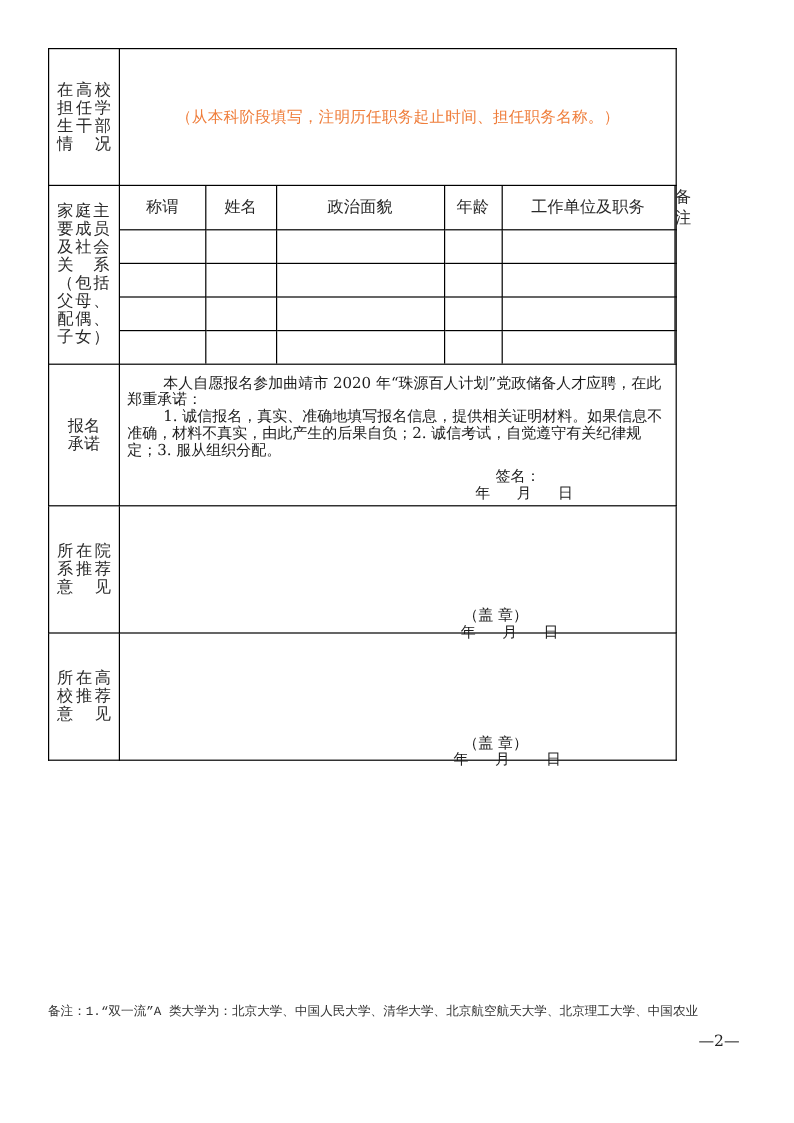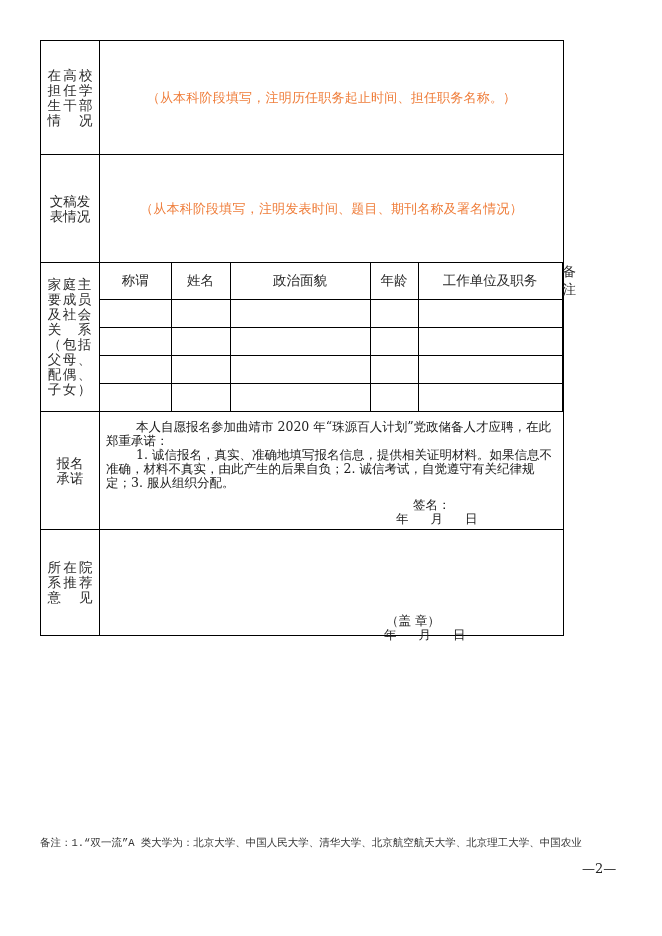--- a/index.html
+++ b/index.html
@@ -49,29 +49,20 @@
         <div>生干部</div>
         <div>情　况</div>
       </span>
     </td>
     <td class="hint">
       <span>（从本科阶段填写，注明历任职务起止时间、担任职务名称。）</span>
     </td>
   </tr>
 
 
-  <tr style="height:108px">
-    <td class="label">
-      <div>文稿发</div>
-      <div>表情况</div>
-    </td>
-    <td class="hint">
-      <span>（从本科阶段填写，注明发表时间、题目、期刊名称及署名情况）</span>
-    </td>
-  </tr>
 
   <tr style="height:141px">
     <td class="family-label">
       <span class="col">家<br>要<br>及<br>关<br>（<br>父<br>配<br>子</span><span class="col">庭<br>成<br>社<br>　<br>包<br>母<br>偶<br>女</span><span class="col">主<br>员<br>会<br>系<br>括<br>、<br>、<br>）</span>
     </td>
     <td style="padding:0;vertical-align:top;">
       <table class="ft">
         <colgroup>
           <col style="width:71px">
                 <col style="width:59px">
@@ -152,18 +143,33 @@
       </span>
     </td>
     <td class="stamp">
       <div class="seal" style="top:64px">
         <div style="padding-left:2px">（盖 章）</div>
         <div><span>年</span><span class="sp"></span><span>月</span><span class="sp"></span><span>日</span></div>
       </div>
     </td>
   </tr>
 
+  <tr style="height:106px">
+    <td class="label">
+      <span class="inner">
+        <div>所在高</div>
+        <div>校推荐</div>
+        <div>意　见</div>
+      </span>
+    </td>
+    <td class="stamp">
+      <div class="seal" style="top:64px;left:278px">
+        <div style="padding-left:8px">（盖 章）</div>
+        <div><span>年</span><span class="sp"></span><span>月</span><span class="sp" style="width:30px"></span><span>日</span></div>
+      </div>
+    </td>
+  </tr>
 </tbody>
     </table>
 
 <div class="note">备注：1.“双一流”A 类大学为：北京大学、中国人民大学、清华大学、北京航空航天大学、北京理工大学、中国农业</div>
 <div class="pagenum">—2—</div>
 </div>
 
 </body></html>

